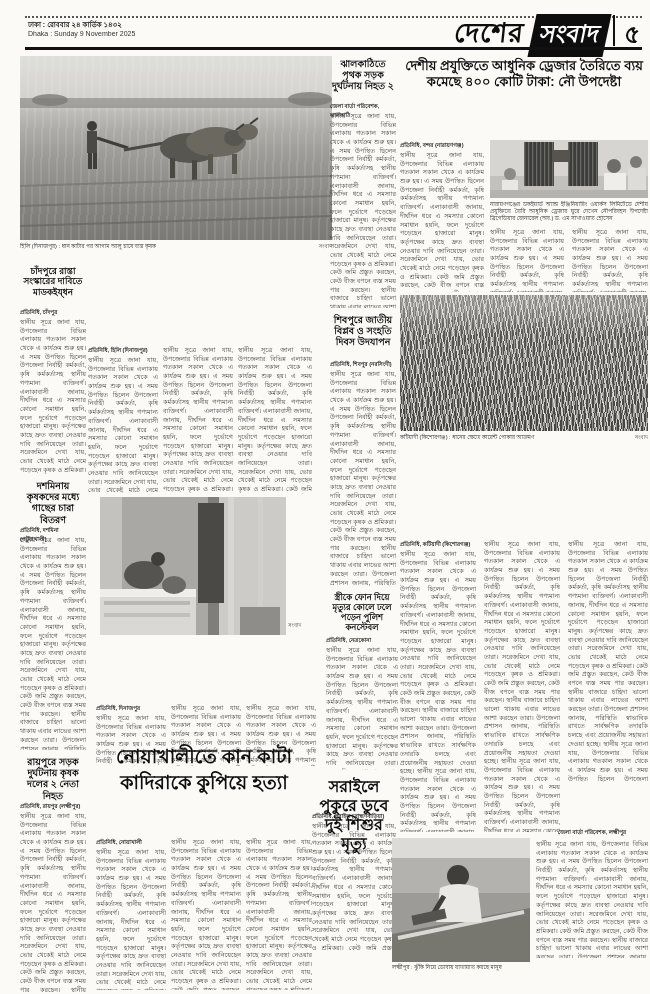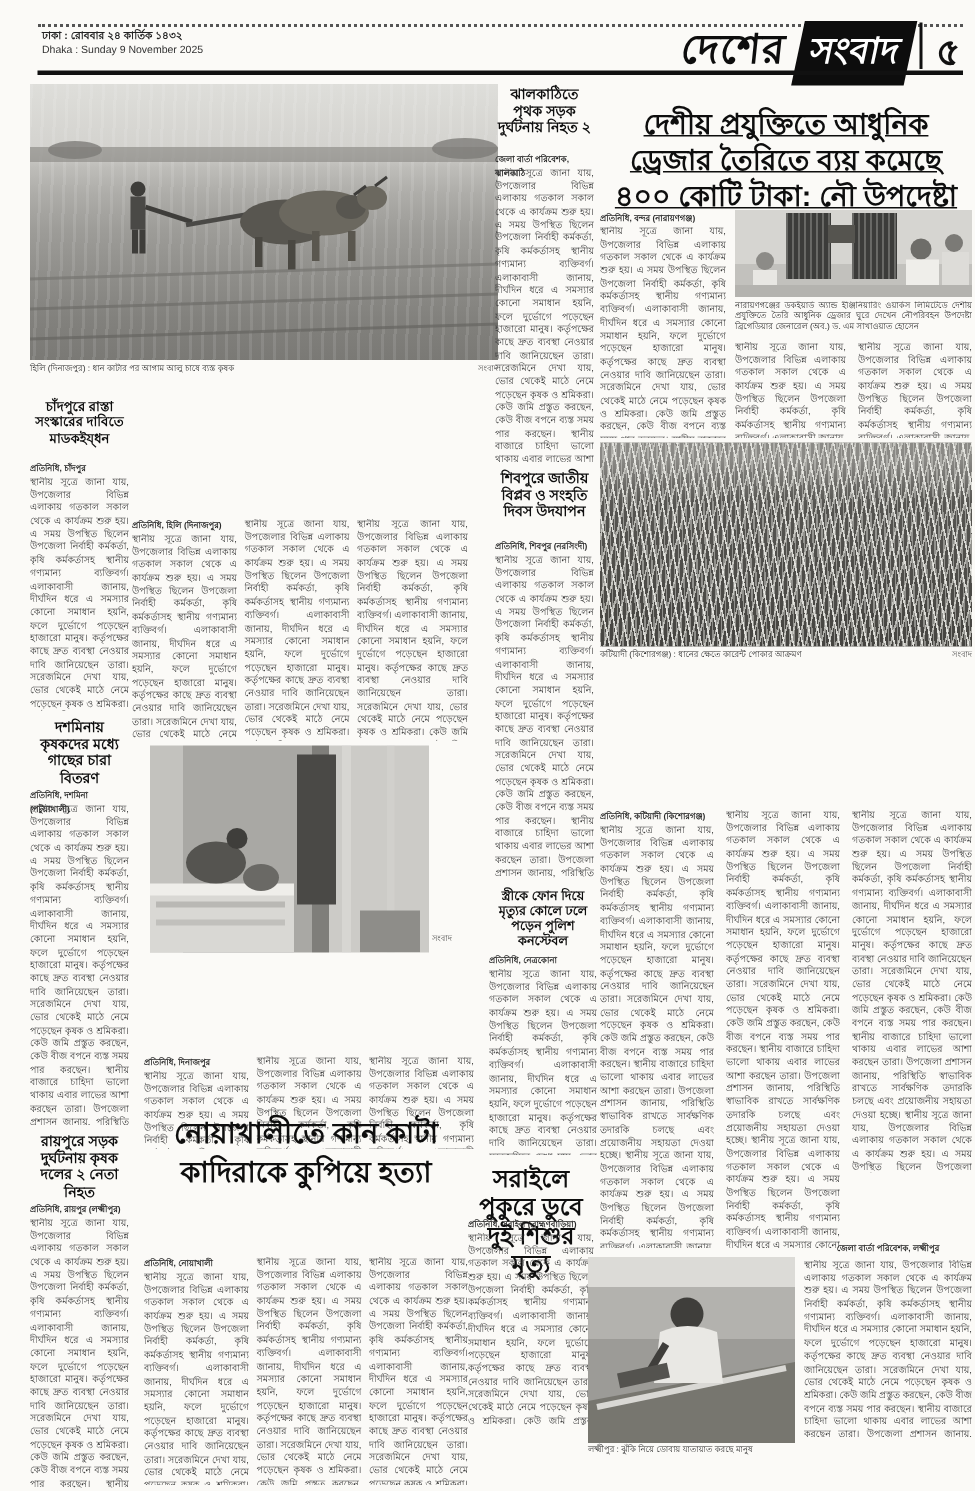--- a/index.html
+++ b/index.html
@@ -96,21 +96,21 @@
   <div class="abs body-col" style="left:330px;top:112px;width:66px;height:196px;">স্থানীয় সূত্রে জানা যায়, উপজেলার বিভিন্ন এলাকায় গতকাল সকাল থেকে এ কার্যক্রম শুরু হয়। এ সময় উপস্থিত ছিলেন উপজেলা নির্বাহী কর্মকর্তা, কৃষি কর্মকর্তাসহ স্থানীয় গণ্যমান্য ব্যক্তিবর্গ। এলাকাবাসী জানায়, দীর্ঘদিন ধরে এ সমস্যার কোনো সমাধান হয়নি, ফলে দুর্ভোগে পড়েছেন হাজারো মানুষ। কর্তৃপক্ষের কাছে দ্রুত ব্যবস্থা নেওয়ার দাবি জানিয়েছেন তারা। সরেজমিনে দেখা যায়, ভোর থেকেই মাঠে নেমে পড়েছেন কৃষক ও শ্রমিকরা। কেউ জমি প্রস্তুত করছেন, কেউ বীজ বপনে ব্যস্ত সময় পার করছেন। স্থানীয় বাজারে চাহিদা ভালো থাকায় এবার লাভের আশা করছেন তারা। উপজেলা প্রশাসন জানায়, পরিস্থিতি স্বাভাবিক রাখতে সার্বক্ষণিক তদারকি চলছে এবং প্রয়োজনীয় সহায়তা দেওয়া হচ্ছে। স্থানীয় সূত্রে জানা যায়, উপজেলার বিভিন্ন এলাকায় গতকাল সকাল থেকে এ কার্যক্রম শুরু হয়। এ সময় উপস্থিত ছিলেন উপজেলা নির্বাহী কর্মকর্তা, কৃষি কর্মকর্তাসহ স্থানীয় গণ্যমান্য ব্যক্তিবর্গ। এলাকাবাসী জানায়, দীর্ঘদিন ধরে এ সমস্যার কোনো সমাধান হয়নি, ফলে দুর্ভোগে পড়েছেন হাজারো মানুষ। কর্তৃপক্ষের কাছে দ্রুত ব্যবস্থা নেওয়ার দাবি জানিয়েছেন তারা। সরেজমিনে দেখা যায়, ভোর থেকেই মাঠে নেমে পড়েছেন কৃষক ও শ্রমিকরা। কেউ জমি প্রস্তুত করছেন, কেউ বীজ বপনে ব্যস্ত সময় পার করছেন। স্থানীয় বাজারে চাহিদা ভালো থাকায় এবার লাভের আশা করছেন তারা। উপজেলা প্রশাসন জানায়, পরিস্থিতি স্বাভাবিক রাখতে সার্বক্ষণিক তদারকি চলছে এবং প্রয়োজনীয় সহায়তা দেওয়া হচ্ছে। স্থানীয়রা আরও জানান, দ্রুত পদক্ষেপ না নেওয়া হলে সমস্যা আরও প্রকট আকার ধারণ করবে বলে আশঙ্কা করা হচ্ছে।</div>
 
   <div class="abs hl" style="left:330px;top:314px;width:66px;font-size:9.5px;">শিবপুরে জাতীয় বিপ্লব ও সংহতি দিবস উদযাপন</div>
   <div class="abs byline" style="left:330px;top:360px;width:66px;">প্রতিনিধি, শিবপুর (নরসিংদী)</div>
   <div class="abs body-col" style="left:330px;top:370px;width:66px;height:216px;">স্থানীয় সূত্রে জানা যায়, উপজেলার বিভিন্ন এলাকায় গতকাল সকাল থেকে এ কার্যক্রম শুরু হয়। এ সময় উপস্থিত ছিলেন উপজেলা নির্বাহী কর্মকর্তা, কৃষি কর্মকর্তাসহ স্থানীয় গণ্যমান্য ব্যক্তিবর্গ। এলাকাবাসী জানায়, দীর্ঘদিন ধরে এ সমস্যার কোনো সমাধান হয়নি, ফলে দুর্ভোগে পড়েছেন হাজারো মানুষ। কর্তৃপক্ষের কাছে দ্রুত ব্যবস্থা নেওয়ার দাবি জানিয়েছেন তারা। সরেজমিনে দেখা যায়, ভোর থেকেই মাঠে নেমে পড়েছেন কৃষক ও শ্রমিকরা। কেউ জমি প্রস্তুত করছেন, কেউ বীজ বপনে ব্যস্ত সময় পার করছেন। স্থানীয় বাজারে চাহিদা ভালো থাকায় এবার লাভের আশা করছেন তারা। উপজেলা প্রশাসন জানায়, পরিস্থিতি স্বাভাবিক রাখতে সার্বক্ষণিক তদারকি চলছে এবং প্রয়োজনীয় সহায়তা দেওয়া হচ্ছে। স্থানীয় সূত্রে জানা যায়, উপজেলার বিভিন্ন এলাকায় গতকাল সকাল থেকে এ কার্যক্রম শুরু হয়। এ সময় উপস্থিত ছিলেন উপজেলা নির্বাহী কর্মকর্তা, কৃষি কর্মকর্তাসহ স্থানীয় গণ্যমান্য ব্যক্তিবর্গ। এলাকাবাসী জানায়, দীর্ঘদিন ধরে এ সমস্যার কোনো সমাধান হয়নি, ফলে দুর্ভোগে পড়েছেন হাজারো মানুষ। কর্তৃপক্ষের কাছে দ্রুত ব্যবস্থা নেওয়ার দাবি জানিয়েছেন তারা। সরেজমিনে দেখা যায়, ভোর থেকেই মাঠে নেমে পড়েছেন কৃষক ও শ্রমিকরা। কেউ জমি প্রস্তুত করছেন, কেউ বীজ বপনে ব্যস্ত সময় পার করছেন। স্থানীয় বাজারে চাহিদা ভালো থাকায় এবার লাভের আশা করছেন তারা। উপজেলা প্রশাসন জানায়, পরিস্থিতি স্বাভাবিক রাখতে সার্বক্ষণিক তদারকি চলছে এবং প্রয়োজনীয় সহায়তা দেওয়া হচ্ছে। স্থানীয়রা আরও জানান, দ্রুত পদক্ষেপ না নেওয়া হলে সমস্যা আরও প্রকট আকার ধারণ করবে বলে আশঙ্কা করা হচ্ছে।</div>
 
   <div class="abs hl" style="left:326px;top:592px;width:72px;font-size:8.5px;">স্ত্রীকে ফোন দিয়ে মৃত্যুর কোলে ঢলে পড়েন পুলিশ কনস্টেবল</div>
   <div class="abs byline" style="left:326px;top:636px;width:72px;">প্রতিনিধি, নেত্রকোনা</div>
   <div class="abs body-col" style="left:326px;top:646px;width:72px;height:124px;">স্থানীয় সূত্রে জানা যায়, উপজেলার বিভিন্ন এলাকায় গতকাল সকাল থেকে এ কার্যক্রম শুরু হয়। এ সময় উপস্থিত ছিলেন উপজেলা নির্বাহী কর্মকর্তা, কৃষি কর্মকর্তাসহ স্থানীয় গণ্যমান্য ব্যক্তিবর্গ। এলাকাবাসী জানায়, দীর্ঘদিন ধরে এ সমস্যার কোনো সমাধান হয়নি, ফলে দুর্ভোগে পড়েছেন হাজারো মানুষ। কর্তৃপক্ষের কাছে দ্রুত ব্যবস্থা নেওয়ার দাবি জানিয়েছেন তারা। সরেজমিনে দেখা যায়, ভোর থেকেই মাঠে নেমে পড়েছেন কৃষক ও শ্রমিকরা। কেউ জমি প্রস্তুত করছেন, কেউ বীজ বপনে ব্যস্ত সময় পার করছেন। স্থানীয় বাজারে চাহিদা ভালো থাকায় এবার লাভের আশা করছেন তারা। উপজেলা প্রশাসন জানায়, পরিস্থিতি স্বাভাবিক রাখতে সার্বক্ষণিক তদারকি চলছে এবং প্রয়োজনীয় সহায়তা দেওয়া হচ্ছে। স্থানীয় সূত্রে জানা যায়, উপজেলার বিভিন্ন এলাকায় গতকাল সকাল থেকে এ কার্যক্রম শুরু হয়। এ সময় উপস্থিত ছিলেন উপজেলা নির্বাহী কর্মকর্তা, কৃষি কর্মকর্তাসহ স্থানীয় গণ্যমান্য ব্যক্তিবর্গ। এলাকাবাসী জানায়, দীর্ঘদিন ধরে এ সমস্যার কোনো সমাধান হয়নি, ফলে দুর্ভোগে পড়েছেন হাজারো মানুষ। কর্তৃপক্ষের কাছে দ্রুত ব্যবস্থা নেওয়ার দাবি জানিয়েছেন তারা। সরেজমিনে দেখা যায়, ভোর থেকেই মাঠে নেমে পড়েছেন কৃষক ও শ্রমিকরা। কেউ জমি প্রস্তুত করছেন, কেউ বীজ বপনে ব্যস্ত সময় পার করছেন। স্থানীয় বাজারে চাহিদা ভালো থাকায় এবার লাভের আশা করছেন তারা। উপজেলা প্রশাসন জানায়, পরিস্থিতি স্বাভাবিক রাখতে সার্বক্ষণিক তদারকি চলছে এবং প্রয়োজনীয় সহায়তা দেওয়া হচ্ছে। স্থানীয়রা আরও জানান, দ্রুত পদক্ষেপ না নেওয়া হলে সমস্যা আরও প্রকট আকার ধারণ করবে বলে আশঙ্কা করা হচ্ছে।</div>
 
-  <div class="abs hl" style="left:400px;top:72px;width:248px;font-size:19px;line-height:1.25;text-decoration:underline;">দেশীয় প্রযুক্তিতে আধুনিক ড্রেজার তৈরিতে ব্যয় কমেছে ৪০০ কোটি টাকা: নৌ উপদেষ্টা</div>
+  <div class="abs hl" style="left:400px;top:58px;width:248px;font-size:13px;line-height:1.25;">দেশীয় প্রযুক্তিতে আধুনিক ড্রেজার তৈরিতে ব্যয় কমেছে ৪০০ কোটি টাকা: নৌ উপদেষ্টা</div>
   <div class="abs byline" style="left:400px;top:141px;width:84px;">প্রতিনিধি, বন্দর (নারায়ণগঞ্জ)</div>
   <div class="abs body-col" style="left:400px;top:151px;width:84px;height:141px;">স্থানীয় সূত্রে জানা যায়, উপজেলার বিভিন্ন এলাকায় গতকাল সকাল থেকে এ কার্যক্রম শুরু হয়। এ সময় উপস্থিত ছিলেন উপজেলা নির্বাহী কর্মকর্তা, কৃষি কর্মকর্তাসহ স্থানীয় গণ্যমান্য ব্যক্তিবর্গ। এলাকাবাসী জানায়, দীর্ঘদিন ধরে এ সমস্যার কোনো সমাধান হয়নি, ফলে দুর্ভোগে পড়েছেন হাজারো মানুষ। কর্তৃপক্ষের কাছে দ্রুত ব্যবস্থা নেওয়ার দাবি জানিয়েছেন তারা। সরেজমিনে দেখা যায়, ভোর থেকেই মাঠে নেমে পড়েছেন কৃষক ও শ্রমিকরা। কেউ জমি প্রস্তুত করছেন, কেউ বীজ বপনে ব্যস্ত সময় পার করছেন। স্থানীয় বাজারে চাহিদা ভালো থাকায় এবার লাভের আশা করছেন তারা। উপজেলা প্রশাসন জানায়, পরিস্থিতি স্বাভাবিক রাখতে সার্বক্ষণিক তদারকি চলছে এবং প্রয়োজনীয় সহায়তা দেওয়া হচ্ছে। স্থানীয় সূত্রে জানা যায়, উপজেলার বিভিন্ন এলাকায় গতকাল সকাল থেকে এ কার্যক্রম শুরু হয়। এ সময় উপস্থিত ছিলেন উপজেলা নির্বাহী কর্মকর্তা, কৃষি কর্মকর্তাসহ স্থানীয় গণ্যমান্য ব্যক্তিবর্গ। এলাকাবাসী জানায়, দীর্ঘদিন ধরে এ সমস্যার কোনো সমাধান হয়নি, ফলে দুর্ভোগে পড়েছেন হাজারো মানুষ। কর্তৃপক্ষের কাছে দ্রুত ব্যবস্থা নেওয়ার দাবি জানিয়েছেন তারা। সরেজমিনে দেখা যায়, ভোর থেকেই মাঠে নেমে পড়েছেন কৃষক ও শ্রমিকরা। কেউ জমি প্রস্তুত করছেন, কেউ বীজ বপনে ব্যস্ত সময় পার করছেন। স্থানীয় বাজারে চাহিদা ভালো থাকায় এবার লাভের আশা করছেন তারা। উপজেলা প্রশাসন জানায়, পরিস্থিতি স্বাভাবিক রাখতে সার্বক্ষণিক তদারকি চলছে এবং প্রয়োজনীয় সহায়তা দেওয়া হচ্ছে। স্থানীয়রা আরও জানান, দ্রুত পদক্ষেপ না নেওয়া হলে সমস্যা আরও প্রকট আকার ধারণ করবে বলে আশঙ্কা করা হচ্ছে।</div>
   <div class="abs photo ph-dredge" style="left:490px;top:140px;width:158px;height:58px;">
     <svg viewBox="0 0 158 58">
       <defs>
         <pattern id="corr" width="4" height="6" patternUnits="userSpaceOnUse">
           <rect width="4" height="6" fill="#3c3c3a"></rect>
             <rect x="2" width="1.3" height="6" fill="#6a6a67"></rect>
         </pattern>
       </defs>

